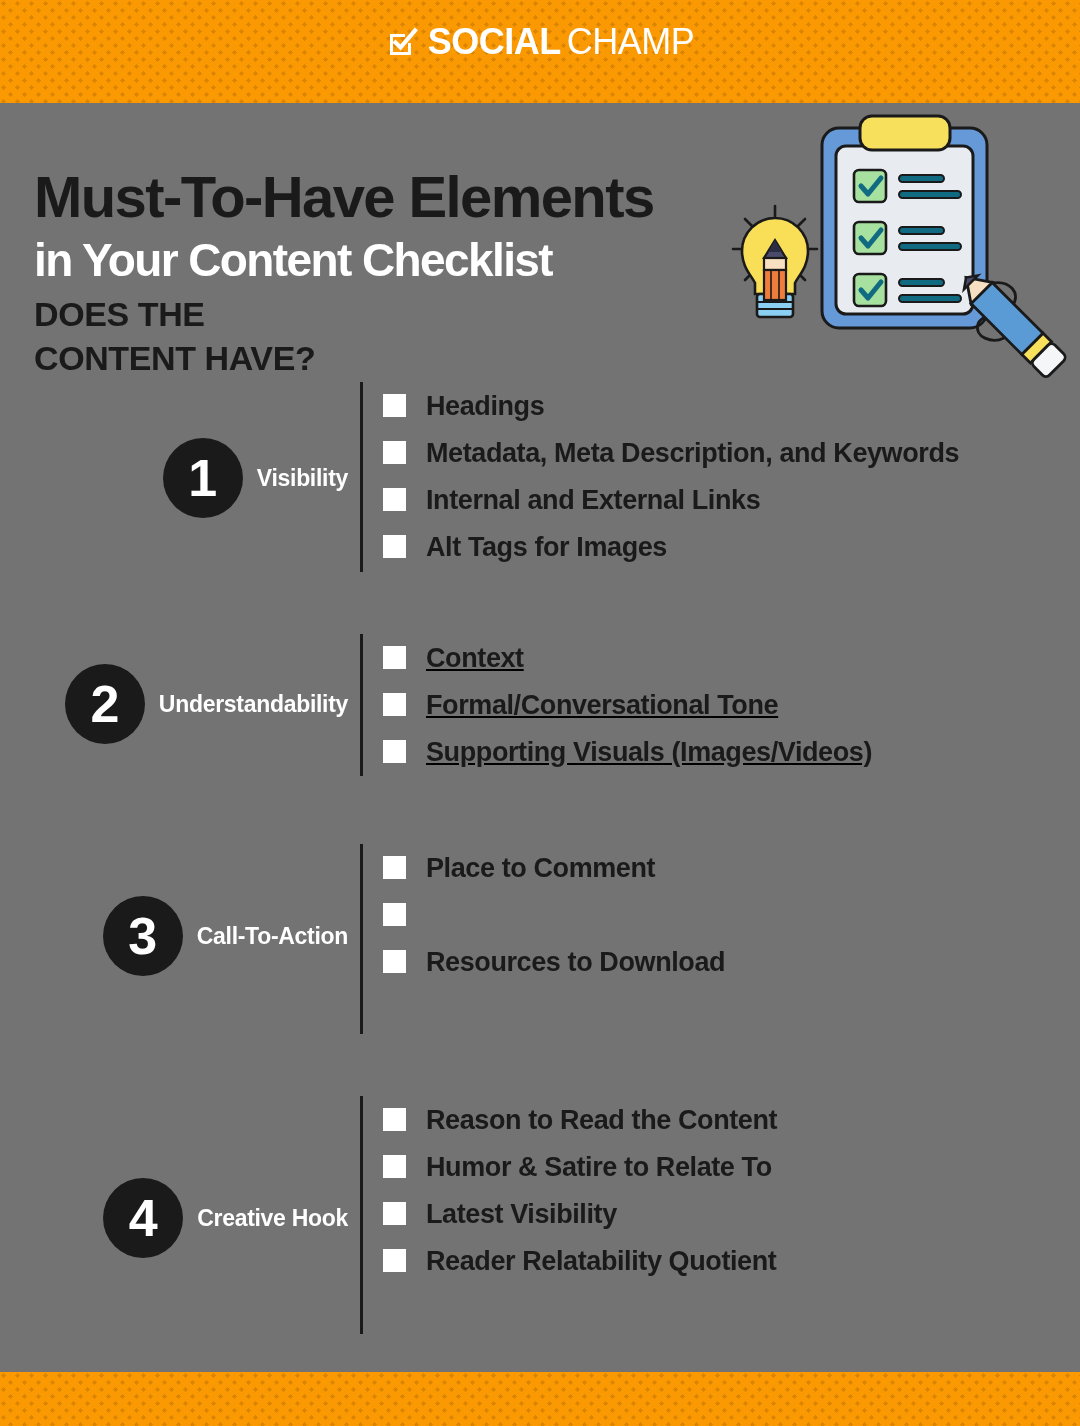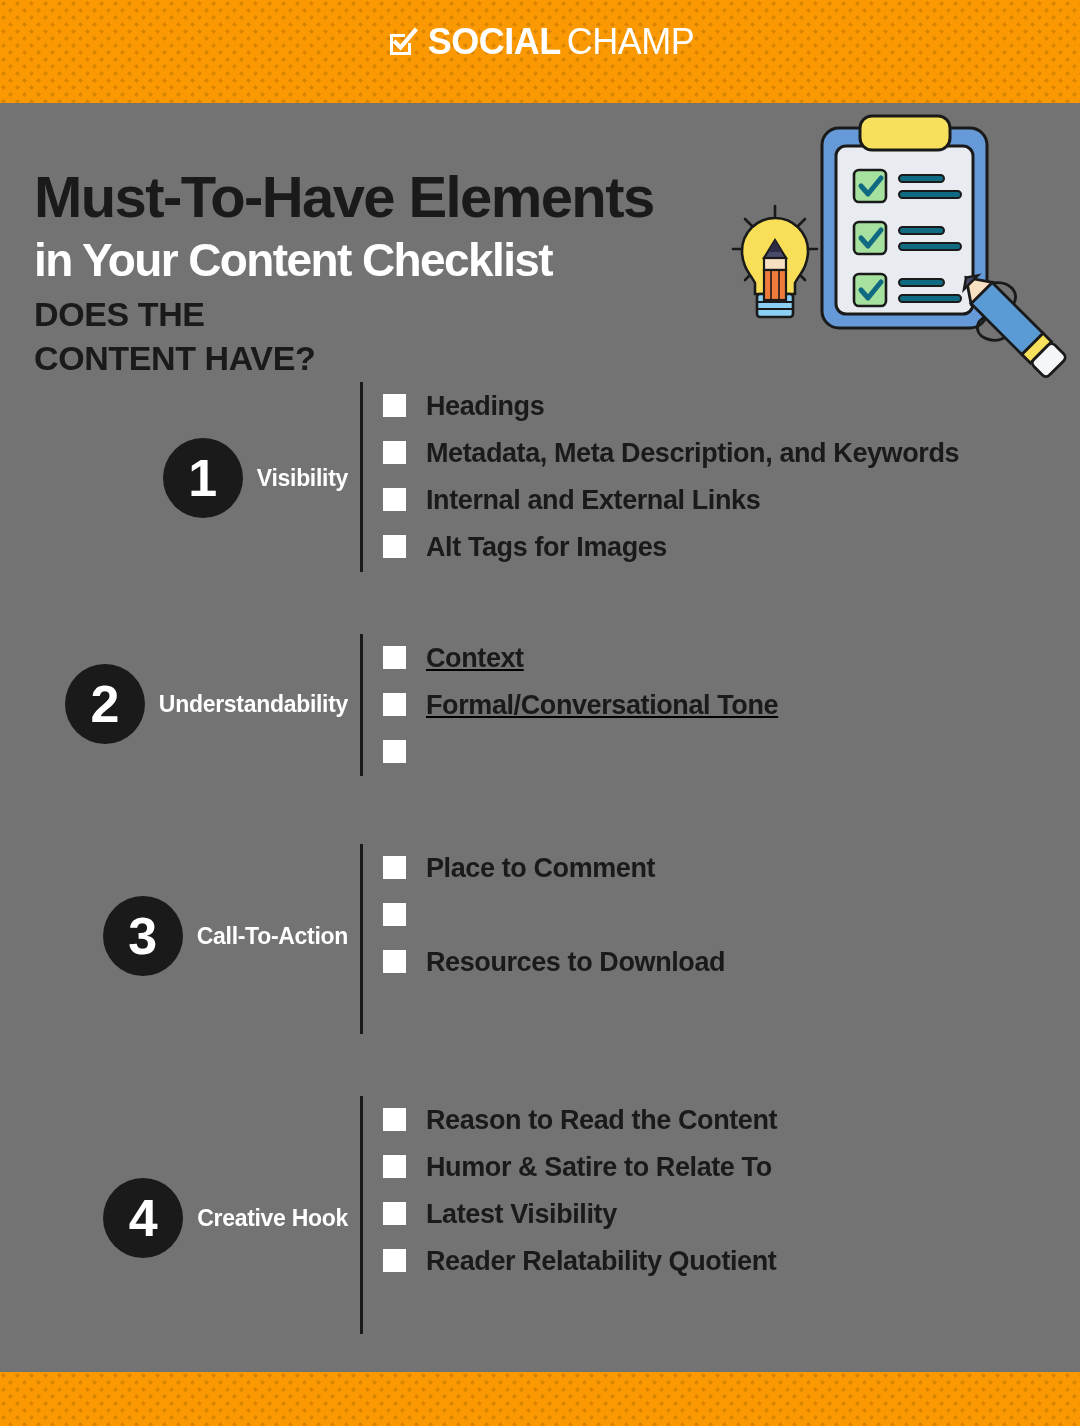--- a/index.html
+++ b/index.html
@@ -221,20 +221,21 @@
       <div class="item">
         <span class="bullet"></span>
         <span class="item-text">Context</span>
       </div>
       <div class="item">
         <span class="bullet"></span>
         <span class="item-text">Formal/Conversational Tone</span>
       </div>
       <div class="item">
         <span class="bullet"></span>
+        <span class="item-text">Supporting Visuals (Images/Videos)</span>
       </div>
     </div>
   </div>
 
   <div class="section" id="section-3">
     <div class="sec-left" style="top:52px; height:80px;">
       <div class="badge">3</div>
       <div class="sec-label">Call-To-Action</div>
     </div>
     <div class="divider" style="top:0px; height:190px;"></div>

